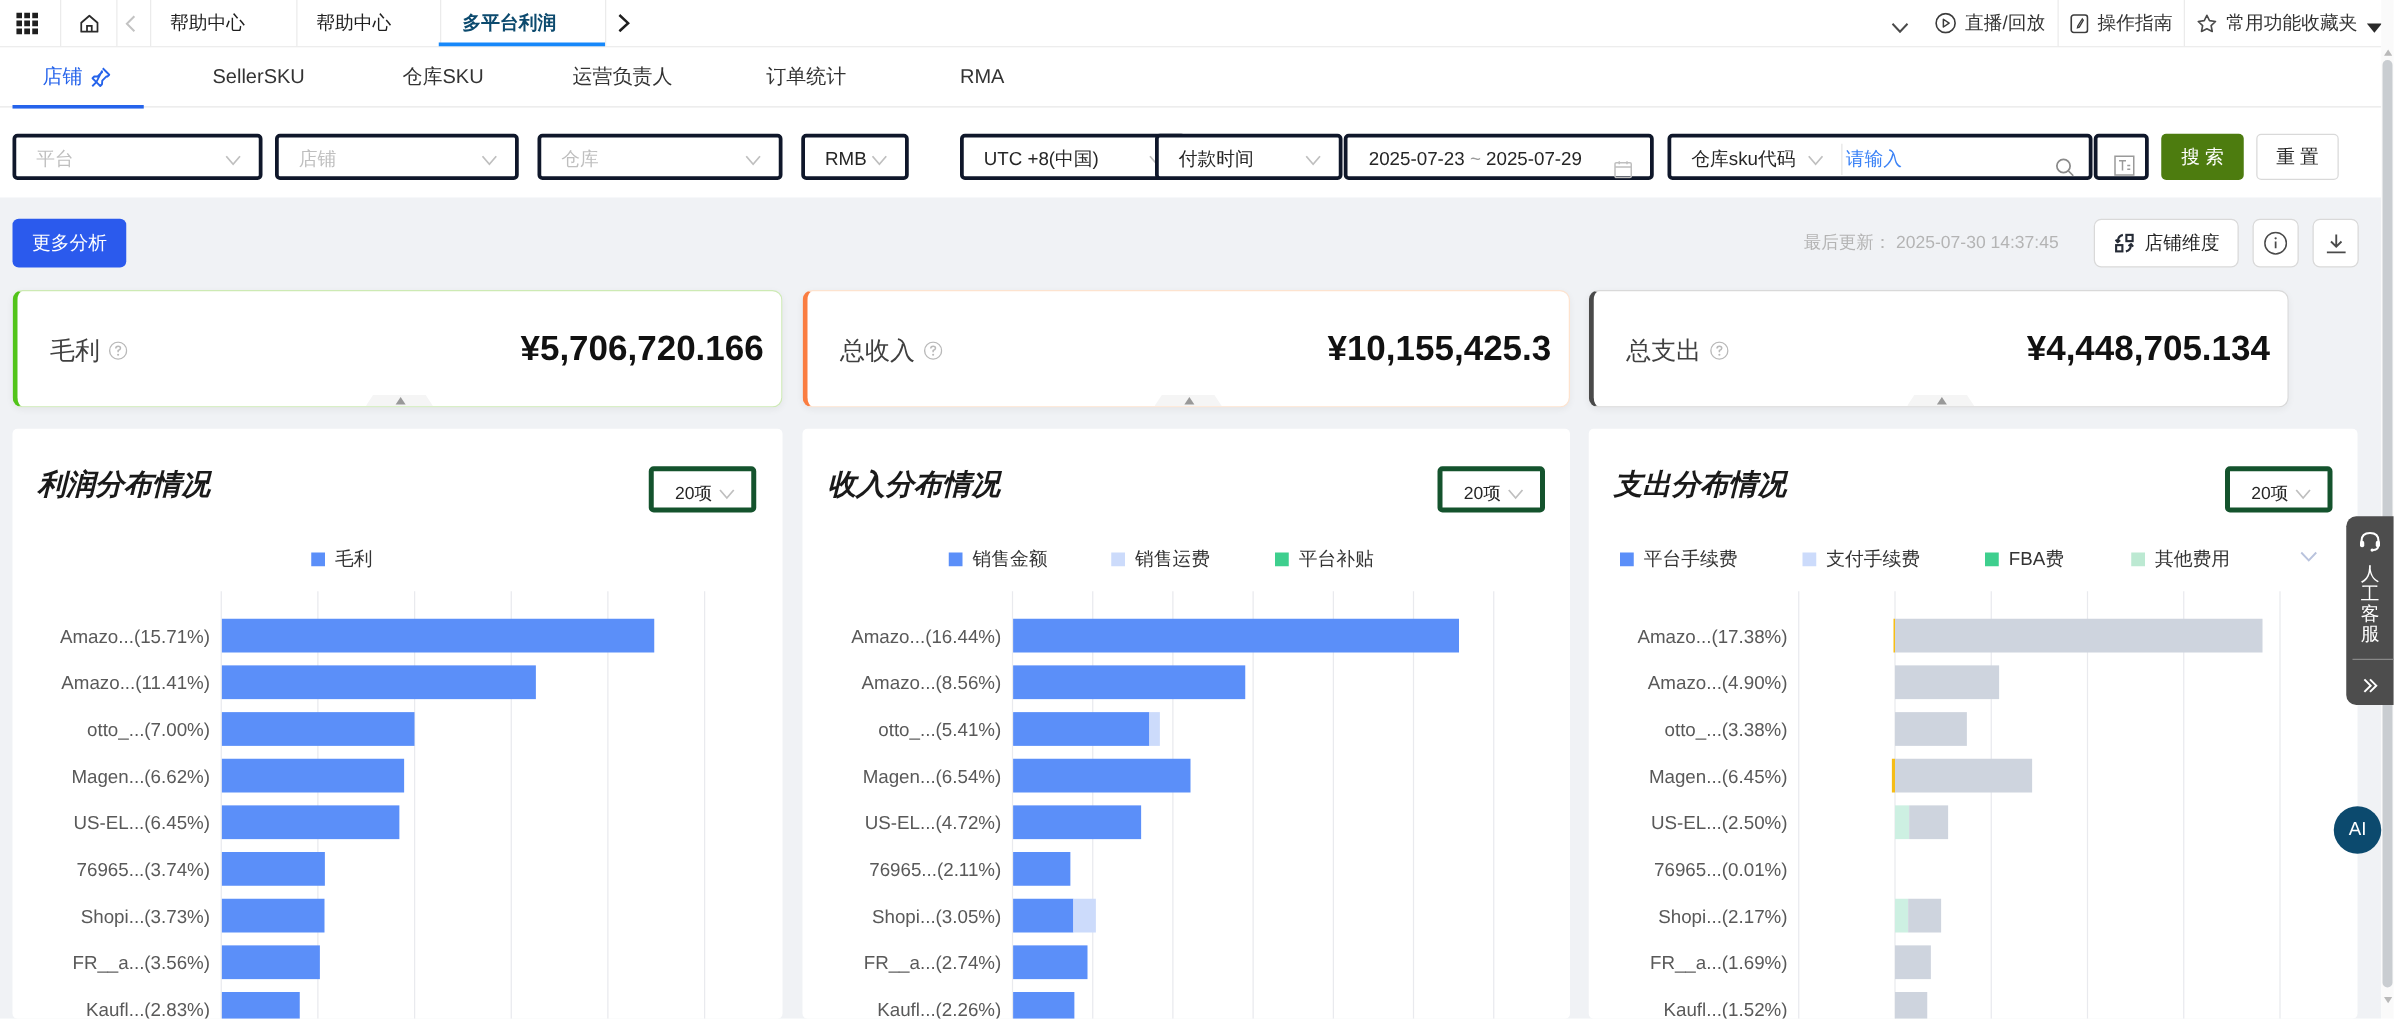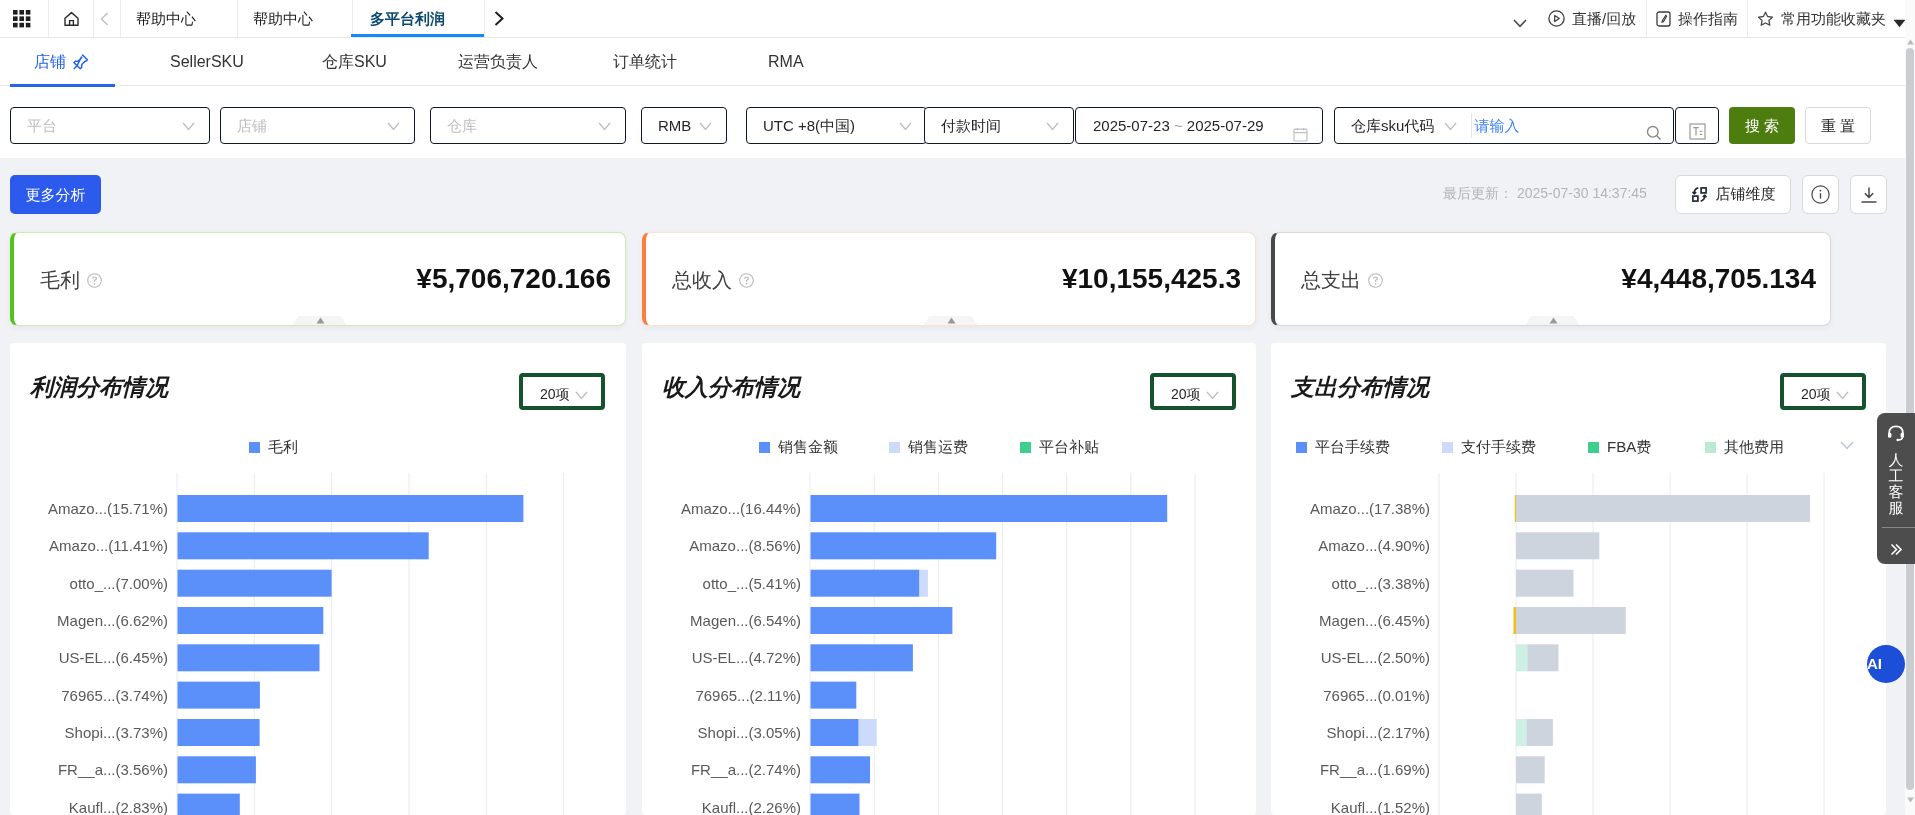--- a/index.html
+++ b/index.html
@@ -11,21 +11,21 @@
 .tabtxt{position:absolute;top:0;height:37px;line-height:37px;font-size:15px;color:#1f1f1f;}
 #acttab{color:#0c4a6e;font-weight:700;}
 #ink1{position:absolute;left:351px;top:34px;width:133px;height:3px;background:#1788fa;}
 .tbr{position:absolute;top:0;height:37px;line-height:37px;font-size:15px;color:#333;display:flex;align-items:center;gap:7px;}
 
 #subnav{position:absolute;left:0;top:38px;width:1905px;height:48px;background:#fff;border-bottom:1px solid #e8e8e8;}
 .nav{position:absolute;top:0;height:48px;line-height:48px;font-size:16px;color:#333;}
 #ink2{position:absolute;left:10px;top:84px;width:105px;height:3px;background:#2563eb;}
 
 #filters{position:absolute;left:0;top:87px;width:1905px;height:71px;background:#fff;}
-.sel{position:absolute;top:20px;height:37px;background:#fff;border:1px solid #0f172a;border-radius:4px;font-size:15px;line-height:35px;}
+.sel{position:absolute;top:20px;height:37px;background:#fff;border:3px solid #0f172a;border-radius:4px;font-size:15px;line-height:35px;}
 .sarr{position:absolute;right:14px;top:14px;}
 .btn{position:absolute;top:20px;height:37px;border-radius:4px;font-size:15px;text-align:center;line-height:37px;}
 
 #gray{position:absolute;left:0;top:158px;width:1905px;height:657px;background:#f0f2f5;}
 .card{position:absolute;top:74px;height:94px;background:#fff;border-radius:8px;box-shadow:0 2px 6px rgba(0,0,0,0.05);}
 .cardtitle{position:absolute;left:26px;top:34px;font-size:20px;color:#404040;display:flex;align-items:center;gap:7px;}
 .cardval{position:absolute;right:14px;top:30px;font-size:28px;font-weight:700;color:#111;}
 .ctab{position:absolute;bottom:0;left:50%;margin-left:-27px;width:54px;height:9px;background:#f5f5f5;clip-path:polygon(11% 0,89% 0,100% 100%,0 100%);}
 .ctab svg{position:absolute;left:50%;margin-left:-4px;top:1px;}
 .panel{position:absolute;top:185px;height:472px;background:#fff;border-radius:4px;overflow:hidden;}
@@ -123,21 +123,21 @@
         </svg></div>
   <div class="sel" style="left:220px;width:195px"><span style="color:#bfbfbf;padding-left:16px">店铺</span><svg class="sarr" width="13" height="9" viewBox="0 0 13 9" fill="none" stroke="#bfbfbf" stroke-width="1.4">
           <path d="M1 1 L6.5 7.4 L12 1"></path>
         </svg></div>
   <div class="sel" style="left:430px;width:196px"><span style="color:#bfbfbf;padding-left:16px">仓库</span><svg class="sarr" width="13" height="9" viewBox="0 0 13 9" fill="none" stroke="#bfbfbf" stroke-width="1.4">
           <path d="M1 1 L6.5 7.4 L12 1"></path>
         </svg></div>
   <div class="sel" style="left:641px;width:86px"><span style="color:#262626;padding-left:16px">RMB</span><svg class="sarr" width="13" height="9" viewBox="0 0 13 9" fill="none" stroke="#bfbfbf" stroke-width="1.4">
           <path d="M1 1 L6.5 7.4 L12 1"></path>
         </svg></div>
-  <div class="sel" style="left:746px;width:181px"><span style="color:#262626;padding-left:16px">UTC +8(中国)</span><svg class="sarr" width="13" height="9" viewBox="0 0 13 9" fill="none" stroke="#bfbfbf" stroke-width="1.4">
+  <div class="sel" style="left:768px;width:181px"><span style="color:#262626;padding-left:16px">UTC +8(中国)</span><svg class="sarr" width="13" height="9" viewBox="0 0 13 9" fill="none" stroke="#bfbfbf" stroke-width="1.4">
           <path d="M1 1 L6.5 7.4 L12 1"></path>
         </svg></div>
   <div class="sel" style="left:924px;width:150px"><span style="color:#262626;padding-left:16px">付款时间</span><svg class="sarr" width="13" height="9" viewBox="0 0 13 9" fill="none" stroke="#bfbfbf" stroke-width="1.4">
           <path d="M1 1 L6.5 7.4 L12 1"></path>
         </svg></div>
   <div class="sel" style="left:1075px;width:248px;color:#262626">
     <span style="padding-left:17px">2025-07-23</span><span style="color:#9a9a9a"> ~ </span><span>2025-07-29</span>
     <span class="abs" style="right:14px;top:11px"><svg width="15" height="15" viewBox="0 0 15 15" fill="none" stroke="#bfbfbf" stroke-width="1.2">
             <rect x="1" y="2.2" width="13" height="11.8" rx="1"></rect>
             <path d="M1 5.6 L14 5.6 M4.4 1 L4.4 3.4 M10.6 1 L10.6 3.4"></path>
@@ -381,15 +381,15 @@
           <path d="M16.6 14.2 Q16.2 16.8 12.4 17" stroke="#fff" stroke-width="1.5"></path>
           <circle cx="11.7" cy="17" r="1.3" fill="#fff"></circle>
         </svg></span>
   <div class="abs" style="left:0;top:39px;width:38px;text-align:center;color:#fff;font-size:15px;line-height:16px">人<br>工<br>客<br>服</div>
   <div class="abs" style="left:5px;top:114px;width:33px;height:1px;background:#888"></div>
   <span class="abs" style="left:13px;top:129px"><svg width="13" height="13" viewBox="0 0 13 13" fill="none" stroke="#fff" stroke-width="1.6">
           <path d="M1.5 1.5 L6.5 6.5 L1.5 11.5 M6 1.5 L11 6.5 L6 11.5"></path>
         </svg></span>
 </div>
 
-<div class="abs" style="left:1867px;top:645px;width:38px;height:38px;border-radius:50%;background:#1d4ed8;color:#fff;font-size:15px;font-weight:700;line-height:38px">AI</div>
+<div class="abs" style="left:1867px;top:645px;width:38px;height:38px;border-radius:50%;background:#0c4a6e;color:#fff;font-size:15px;font-weight:400;text-align:center;line-height:38px">AI</div>
 
 </div>
 
 </body></html>

